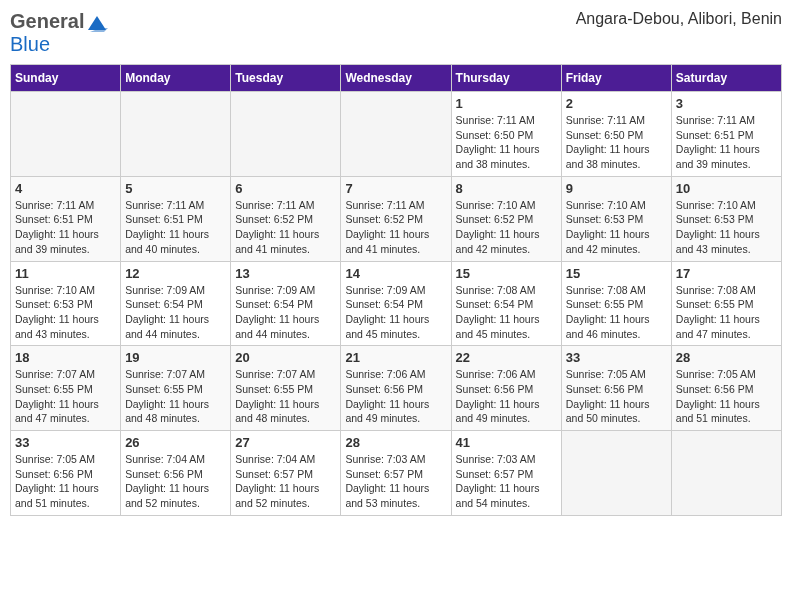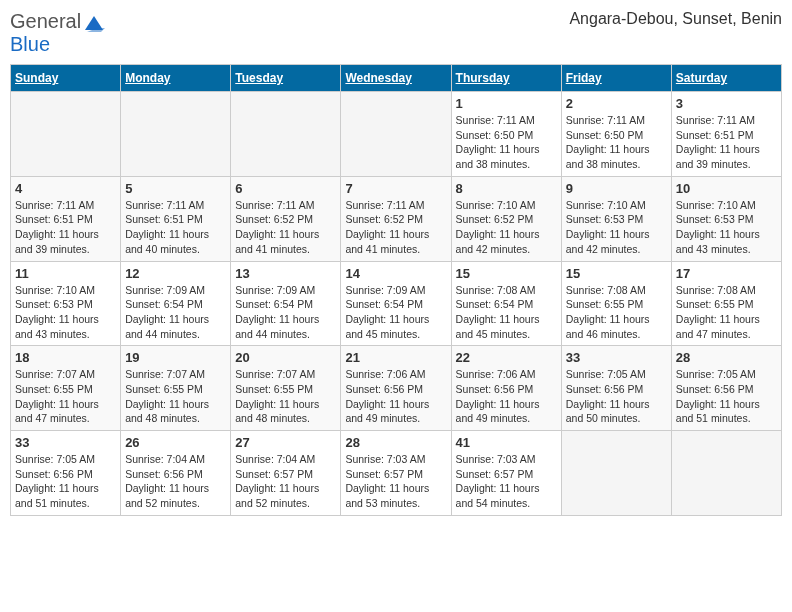--- a/index.html
+++ b/index.html
@@ -32,27 +32,26 @@
     .location-title {
       font-size: 16px;
       color: #333;
     }
     .calendar {
       width: 100%;
       border-collapse: collapse;
       font-size: 11px;
     }
     .calendar th {
-      background: #0369a1;
+      background: #4c1d95;
       color: #fff;
       padding: 6px 4px;
       text-align: left;
       border: 1px solid #ccc;
       font-size: 12px;
-      text-decoration: underline;
     }
     .calendar td {
       border: 1px solid #ccc;
       vertical-align: top;
       padding: 4px;
       width: 110px;
       min-height: 80px;
       background: #fff;
     }
     .calendar td.empty {
@@ -71,21 +70,21 @@
     }
     tr:nth-child(even) td:not(.empty) {
       background: #f9f9f9;
     }
     .logo-row {
       display: flex;
       align-items: center;
     }
     .logo-text-general {
       font-size: 20px;
-      font-weight: normal;
+      font-weight: bold;
       color: #555;
     }
     .logo-text-blue {
       font-size: 20px;
       font-weight: normal;
       color: #1a6bc4;
     }
   </style>
 </head>
 <body>
@@ -97,21 +96,21 @@
       <svg width="22" height="18" viewBox="0 0 22 18" style="margin-left:2px;margin-top:2px;">
         <polygon points="2,16 20,16 11,2" fill="#1a6bc4"></polygon>
         <polygon points="4,18 18,18 22,14 14,14" fill="#1a6bc4" opacity="0.5"></polygon>
       </svg>
     </div>
     <div>
       <span class="logo-text-blue">Blue</span>
     </div>
   </div>
   <div class="title-area">
-    <div class="location-title">Angara-Debou, Sunset, Benin</div>
+    <div class="location-title">Angara-Debou, Alibori, Benin</div>
   </div>
 </div>
 
 <table class="calendar">
   <thead>
     <tr>
     <th>Sunday</th>
         <th>Monday</th>
         <th>Tuesday</th>
         <th>Wednesday</th>

